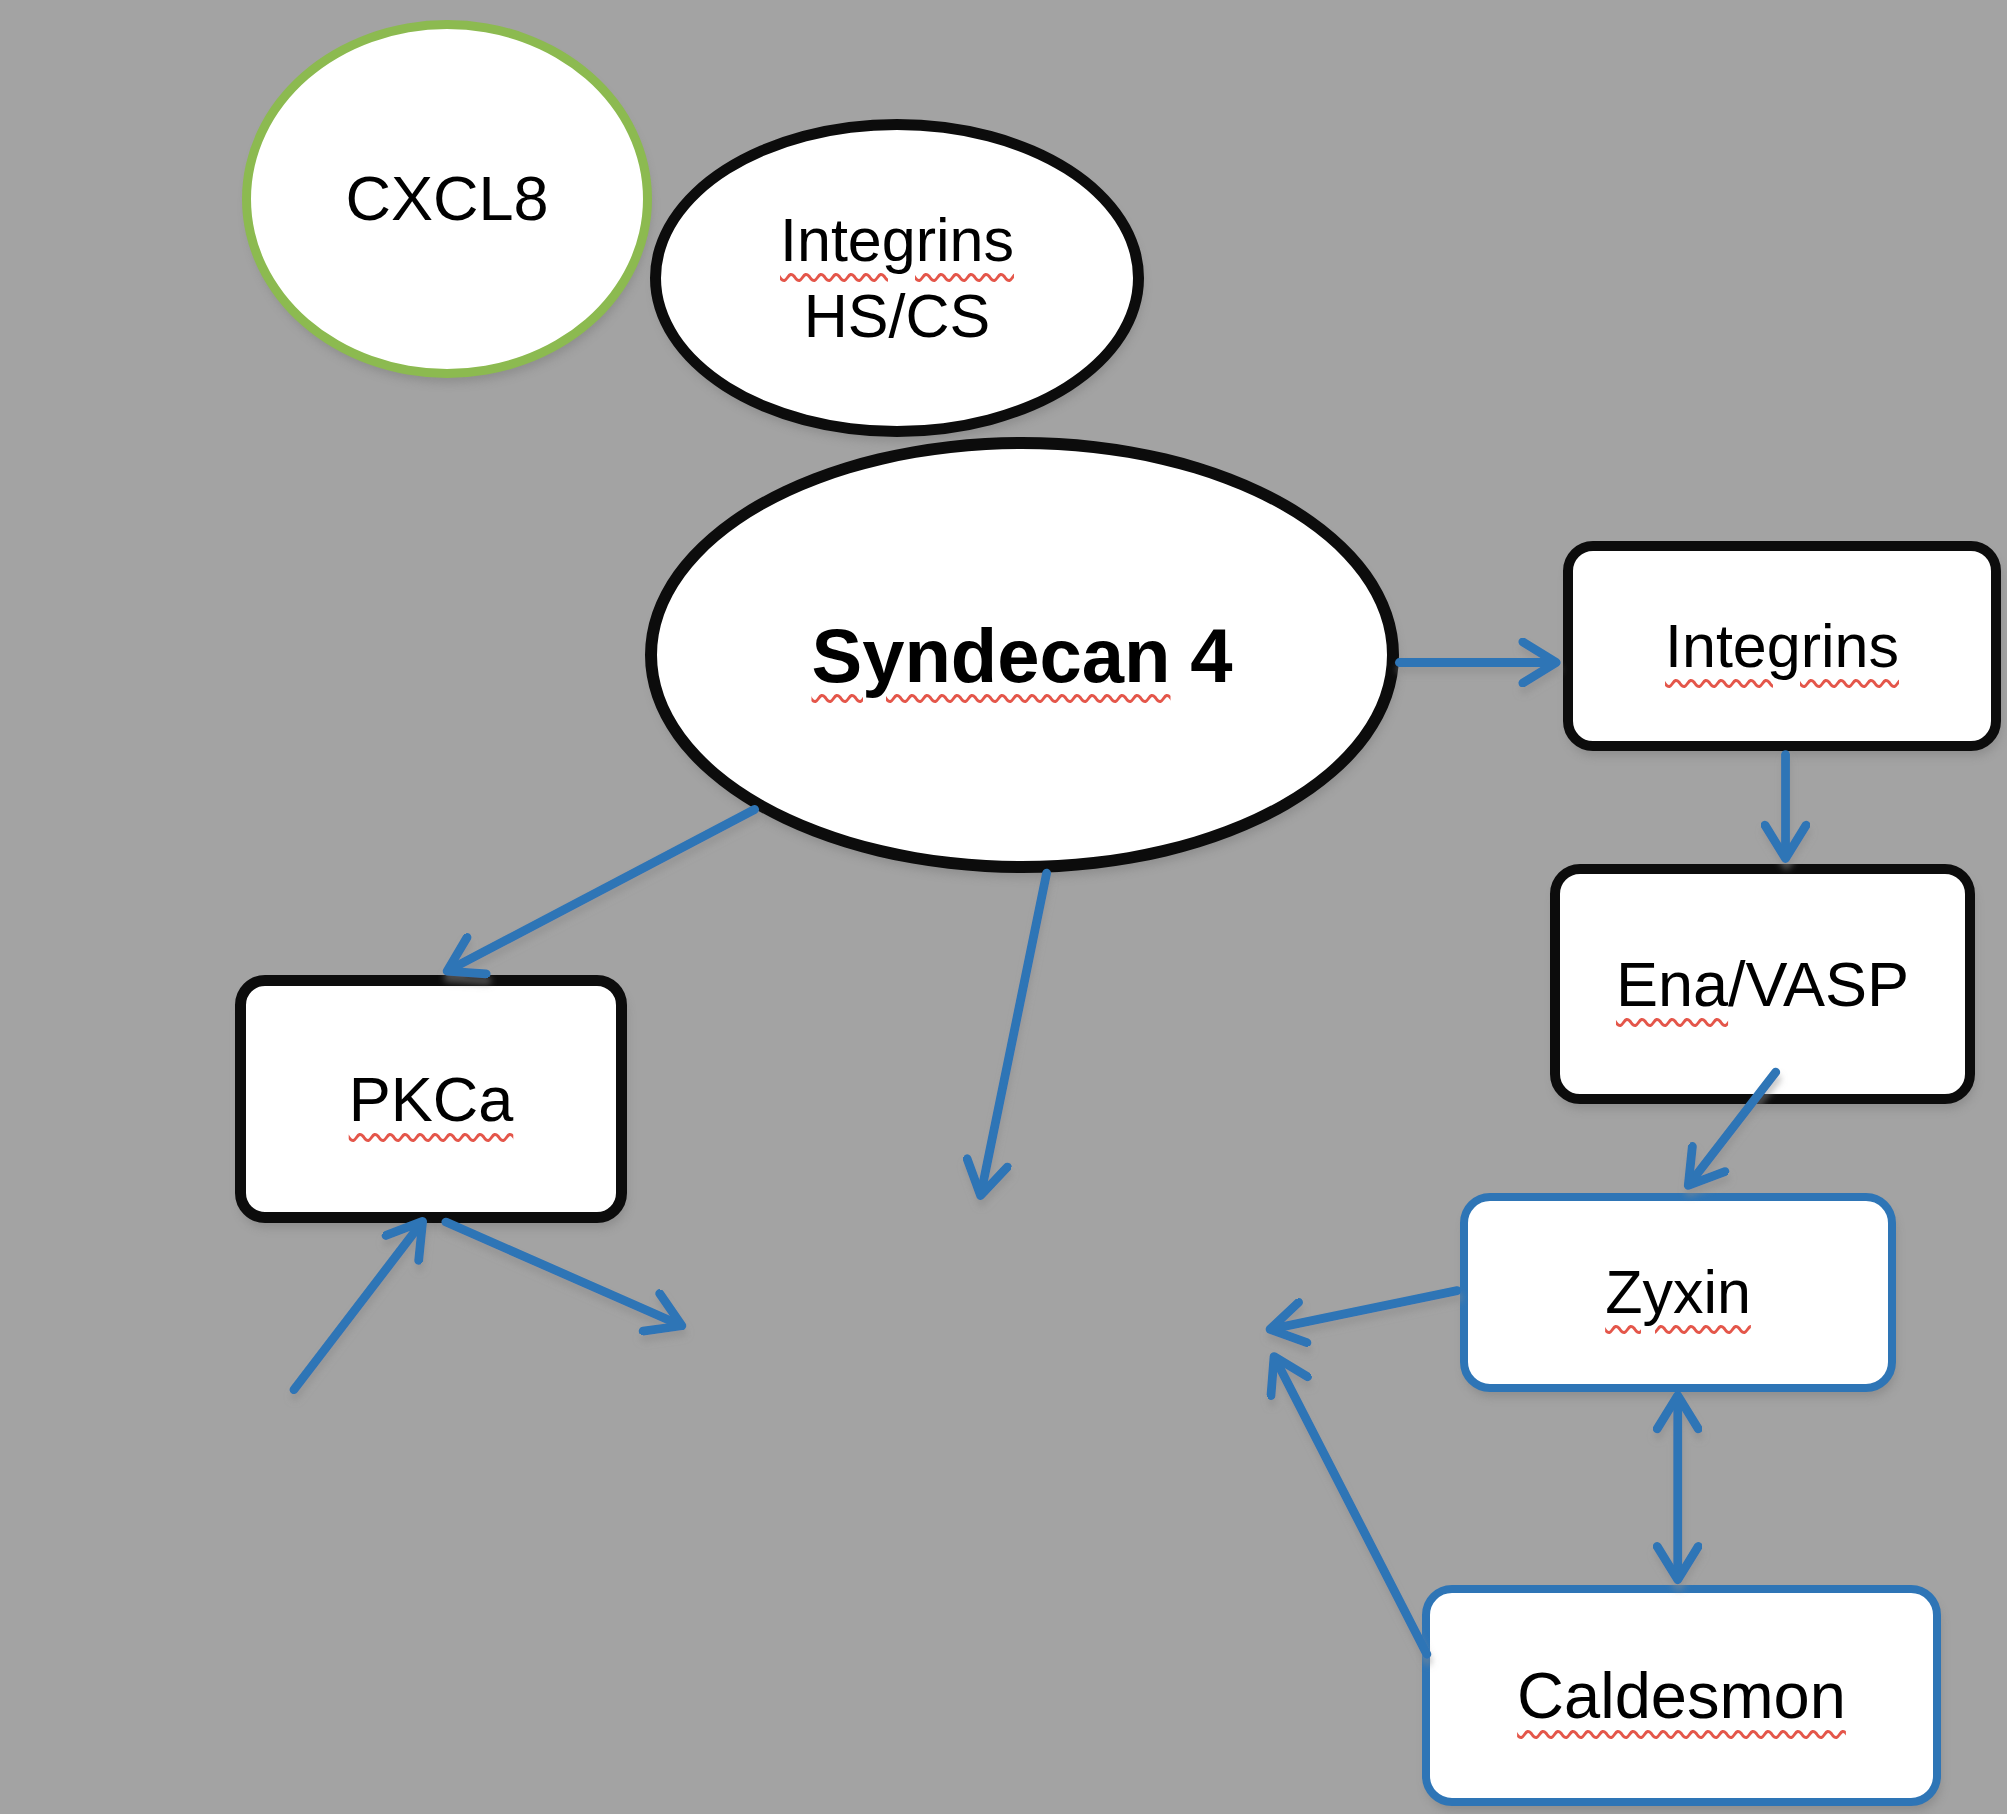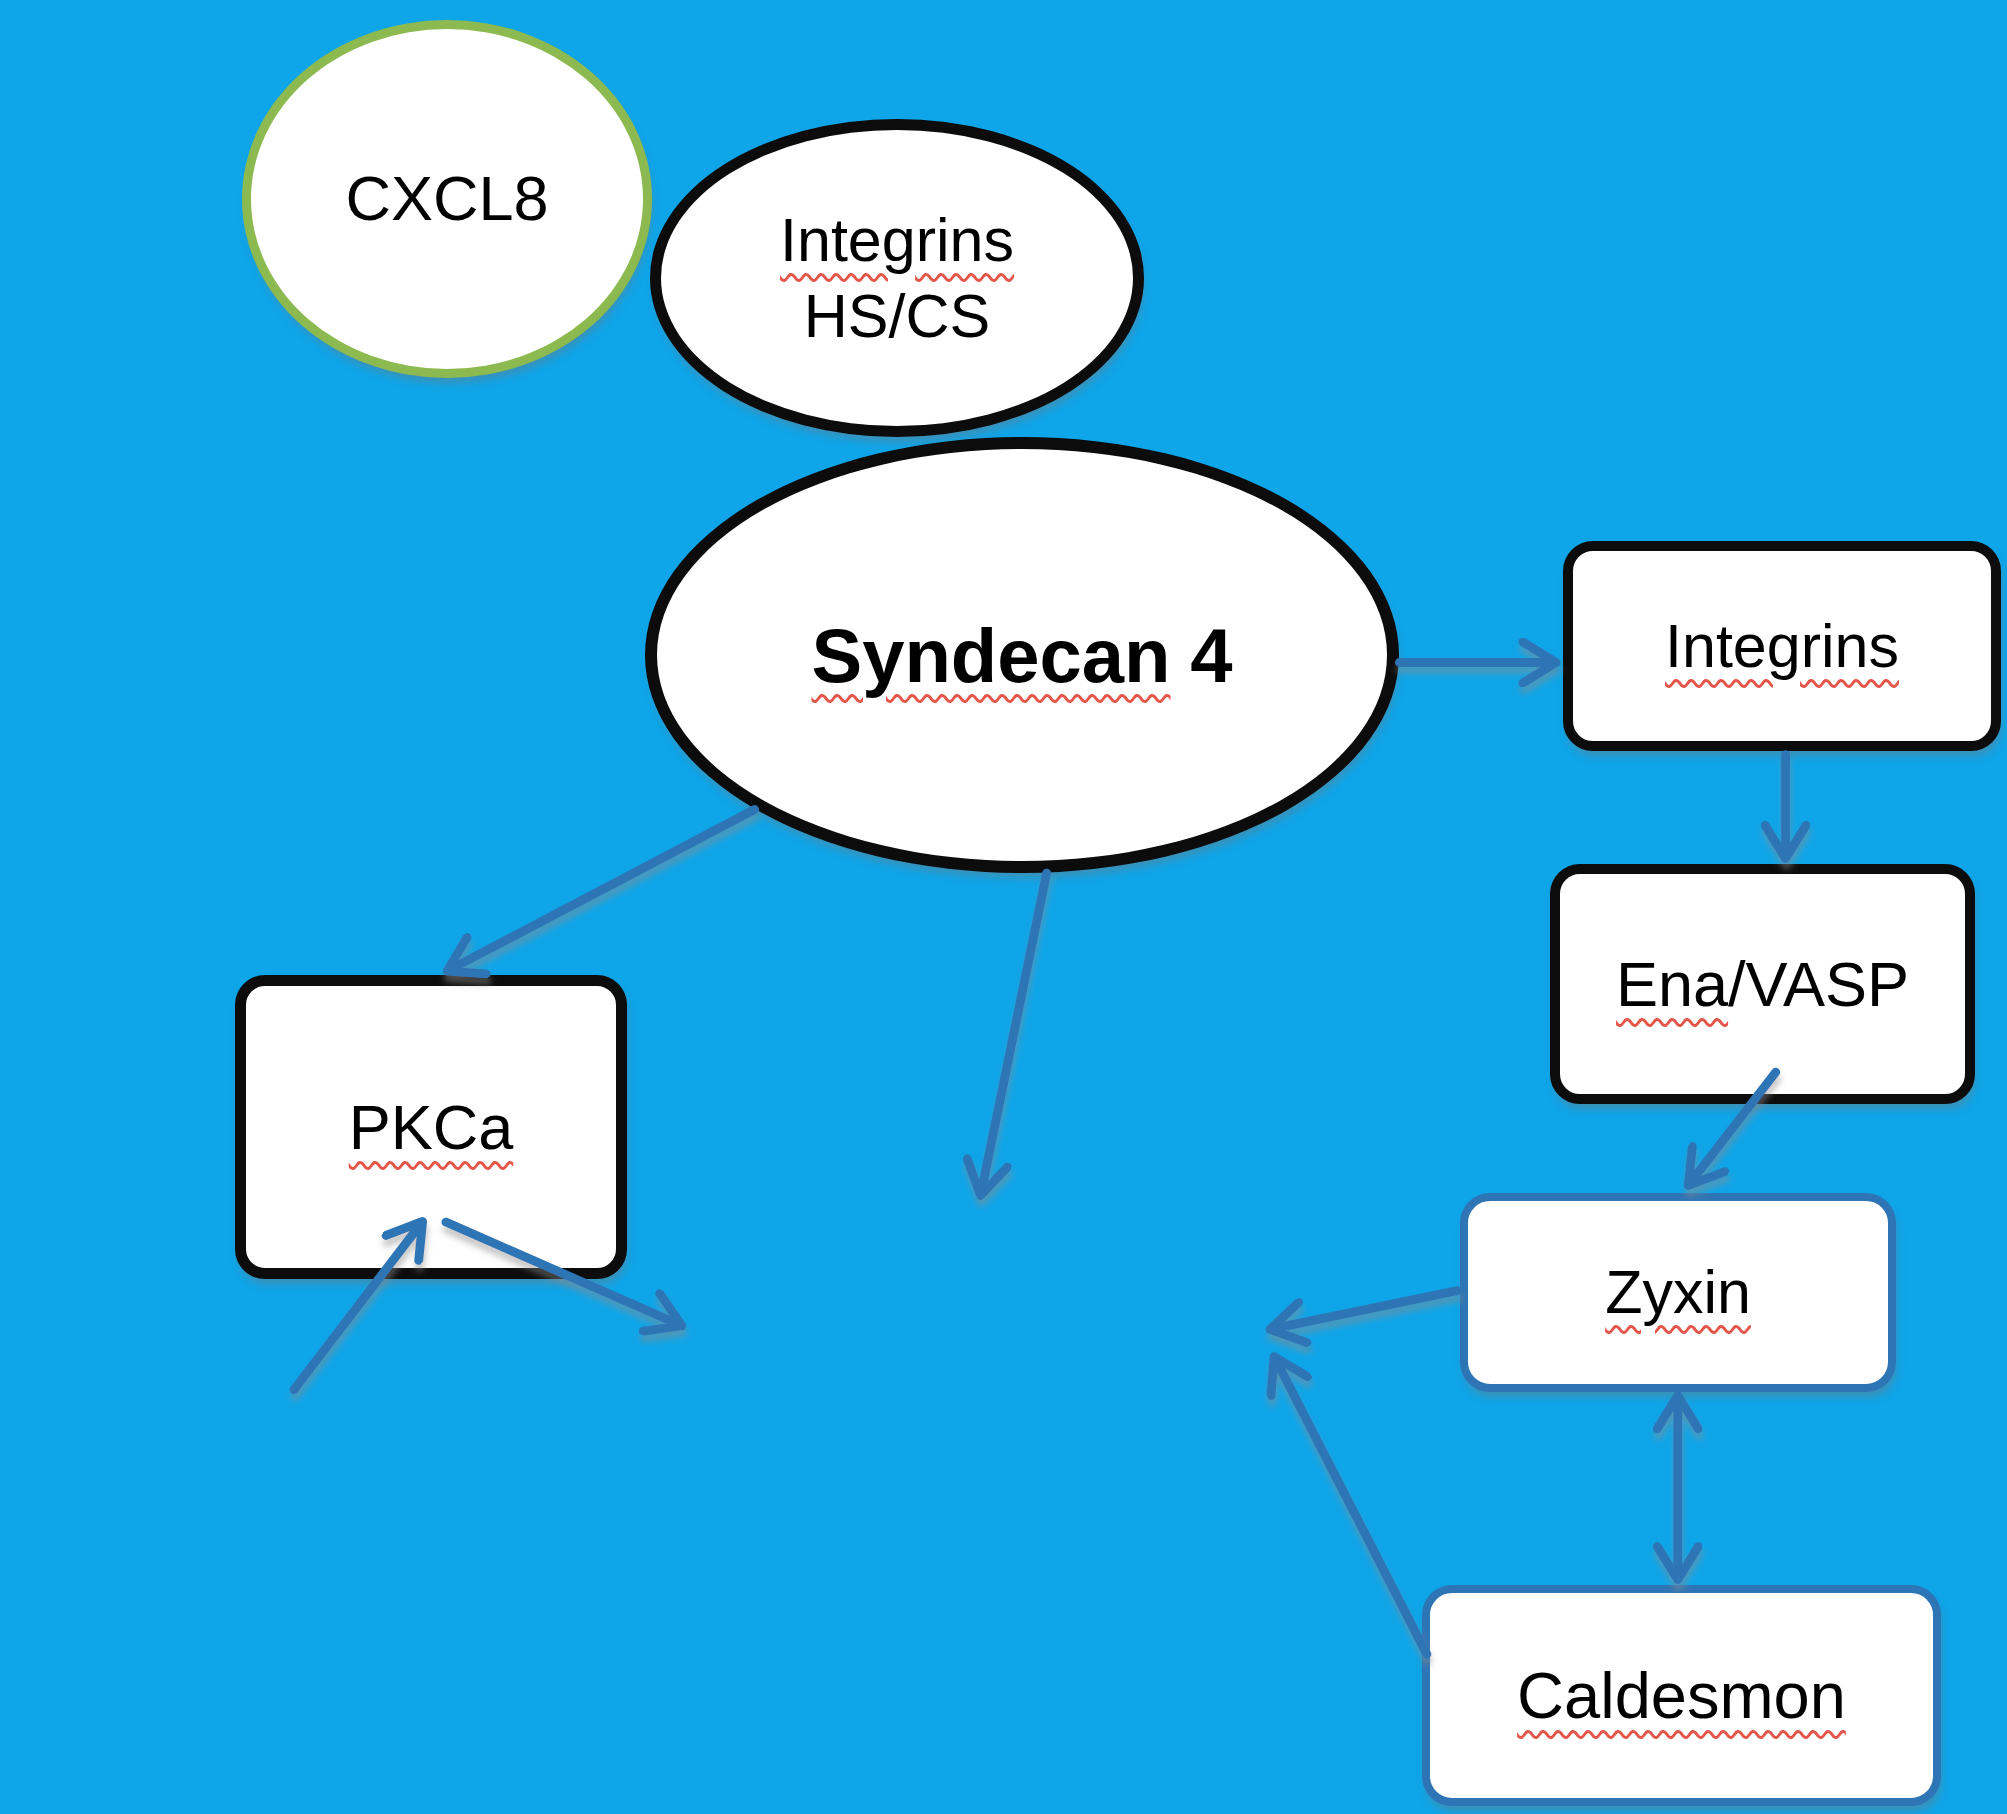--- a/index.html
+++ b/index.html
@@ -4,21 +4,21 @@
 <style>
   html, body {
     margin: 0;
     padding: 0;
     background: #ffffff;
   }
   .canvas {
     position: relative;
     width: 2007px;
     height: 1814px;
-    background: #0ea5e9;
+    background: #a3a3a3;
     overflow: hidden;
     font-family: "Liberation Sans", sans-serif;
     color: #000;
   }
 
   
   .node {
     position: absolute;
     background: #ffffff;
     box-sizing: border-box;
@@ -51,21 +51,21 @@
   }
 
   
   #n-cxcl8      { left: 242px;  top: 19.6px;   width: 410px; height: 358px; font-size: 63px; }
   #n-covalent   { left: 650px;  top: 119px;  width: 494px; height: 318px; font-size: 61px; }
   #n-syndecan4  { left: 645px;  top: 437px;  width: 754px; height: 436px; font-size: 76px; border-width: 12.7px; }
   #n-integrins  { left: 1563px; top: 541px;  width: 438px; height: 210px; font-size: 61px; border-width: 10.8px; }
   #n-enavasp    { left: 1550px; top: 864px;  width: 425px; height: 240px; font-size: 63px; border-width: 10.8px; }
   #n-zyxin      { left: 1460px; top: 1193px; width: 436px; height: 199px; font-size: 61px; }
   #n-actin      { left: 686px;  top: 1204px; width: 578px; height: 270px; font-size: 74px; border-radius: 51px; }
-  #n-pkca       { left: 235px;  top: 975px;  width: 392px; height: 304px; font-size: 63px; text-align: center; }
+  #n-pkca       { left: 235px;  top: 975px;  width: 392px; height: 248px; font-size: 63px; text-align: center; }
   #n-pkcsub     { left: 16.7px;   top: 1393px; width: 522px; height: 250px; font-size: 63px; }
   #n-caldesmon  { left: 1422px; top: 1585px; width: 519px; height: 221px; font-size: 65px; }
 
   
   .edges {
     position: absolute;
     left: 0; top: 0;
     width: 2007px;
     height: 1814px;
     z-index: 3;

